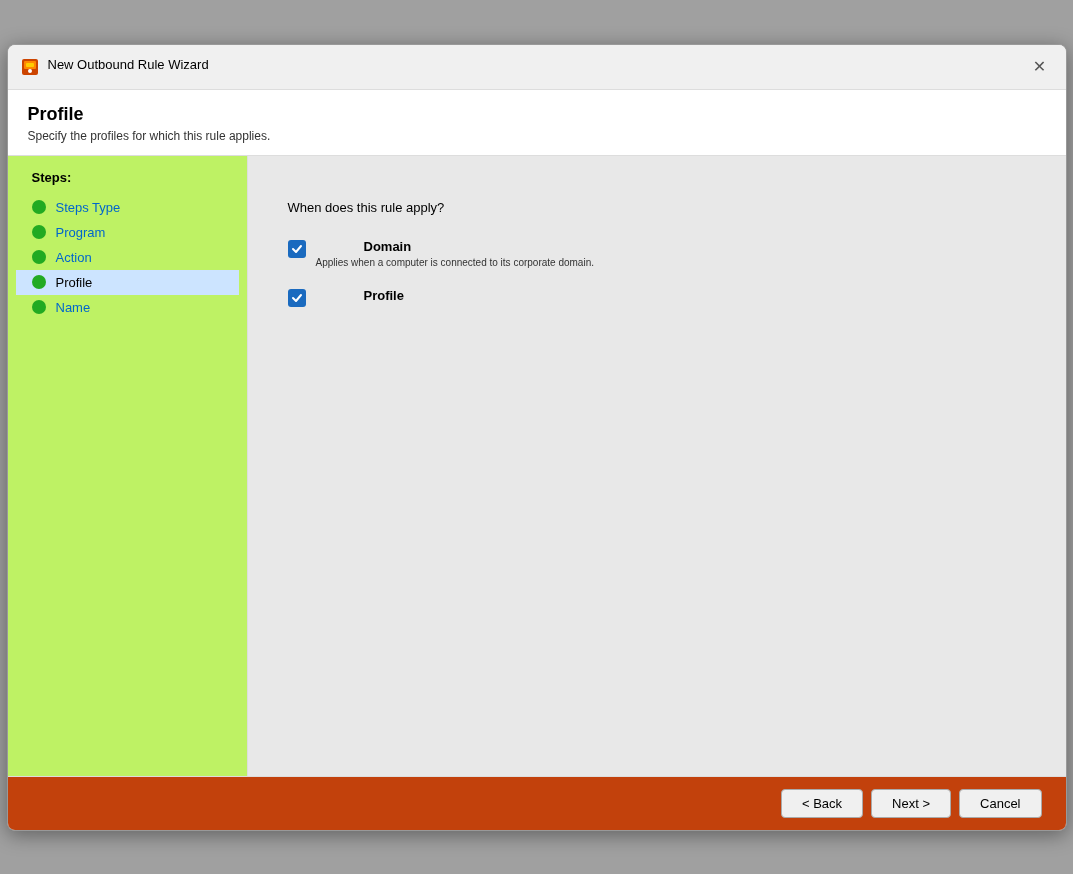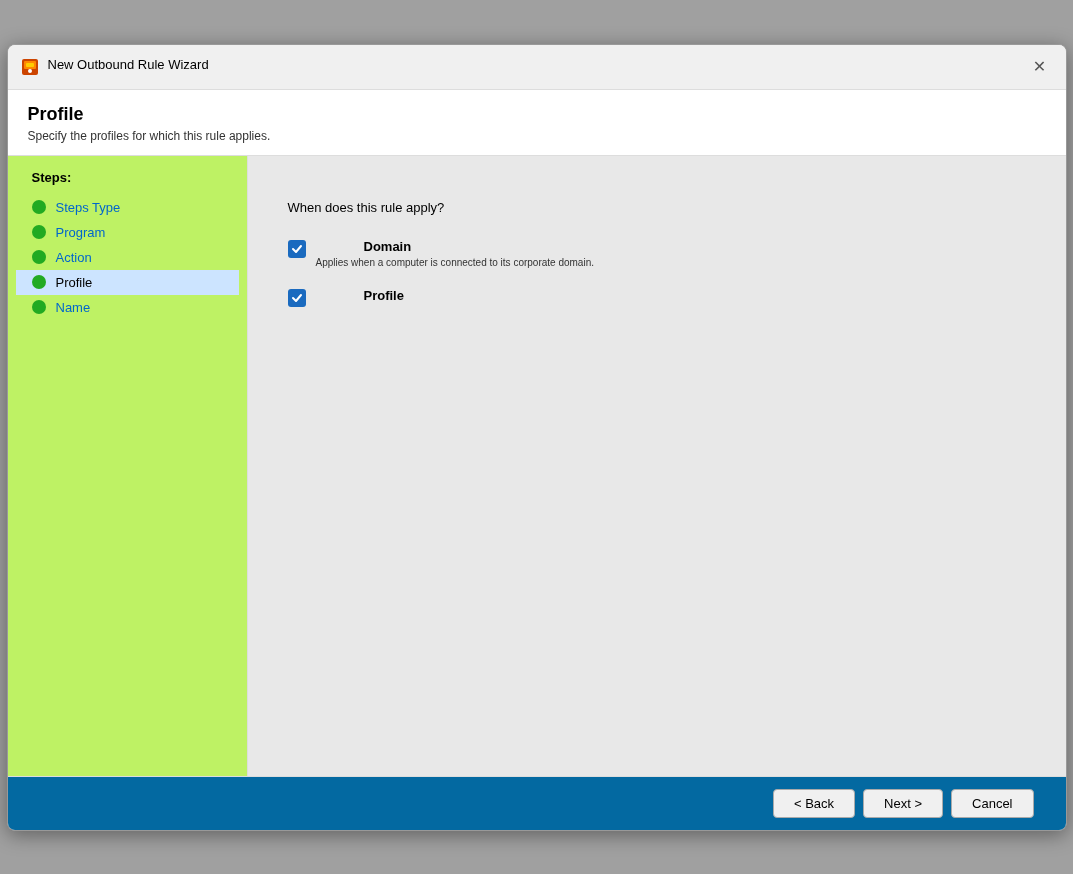--- a/index.html
+++ b/index.html
@@ -157,23 +157,23 @@
       margin-left: 48px;
     }
     .option-desc {
       font-size: 10px;
       color: #333;
       margin-top: 2px;
       line-height: 1.4;
     }
 
     .footer {
-      background: #0369a1;
+      background: #c2410c;
       border-top: 1px solid #ddd;
-      padding: 12px 32px;
+      padding: 12px 24px;
       display: flex;
       justify-content: flex-end;
       gap: 8px;
     }
     .footer button {
       padding: 6px 20px;
       font-size: 13px;
       border: 1px solid #aaa;
       background: #f0f0f0;
       cursor: pointer;

